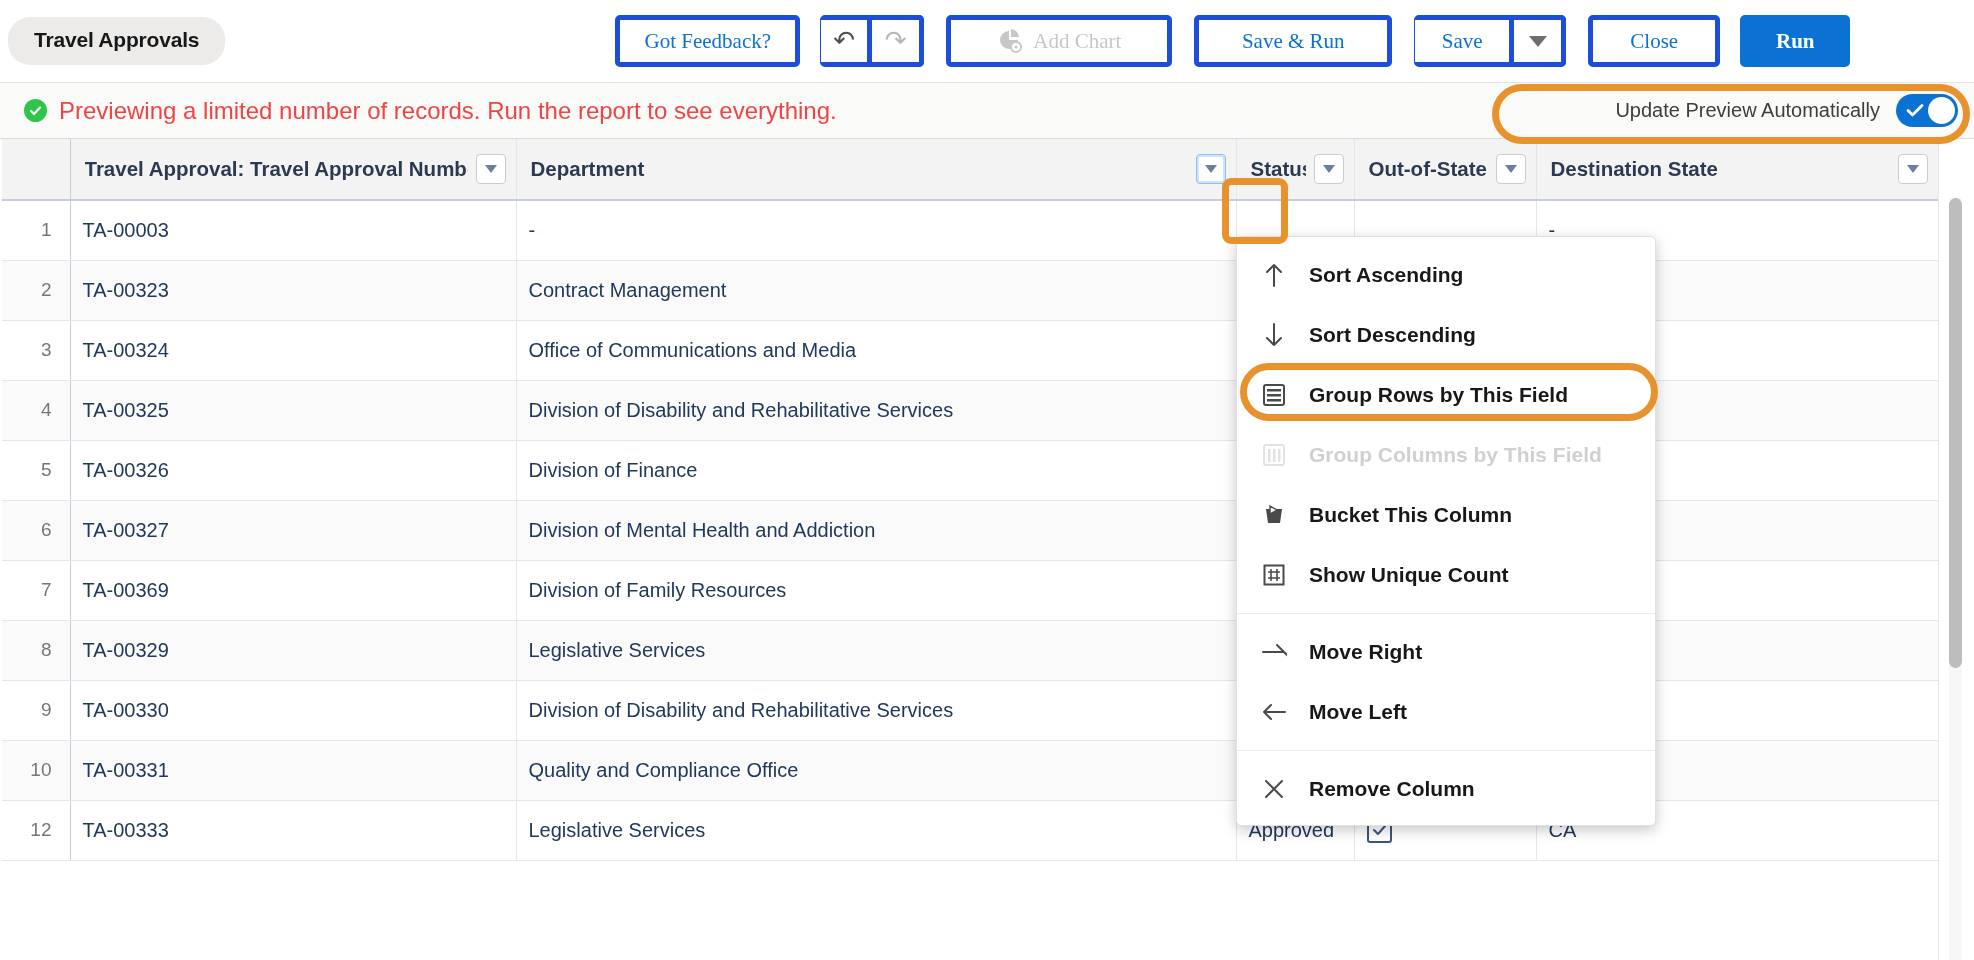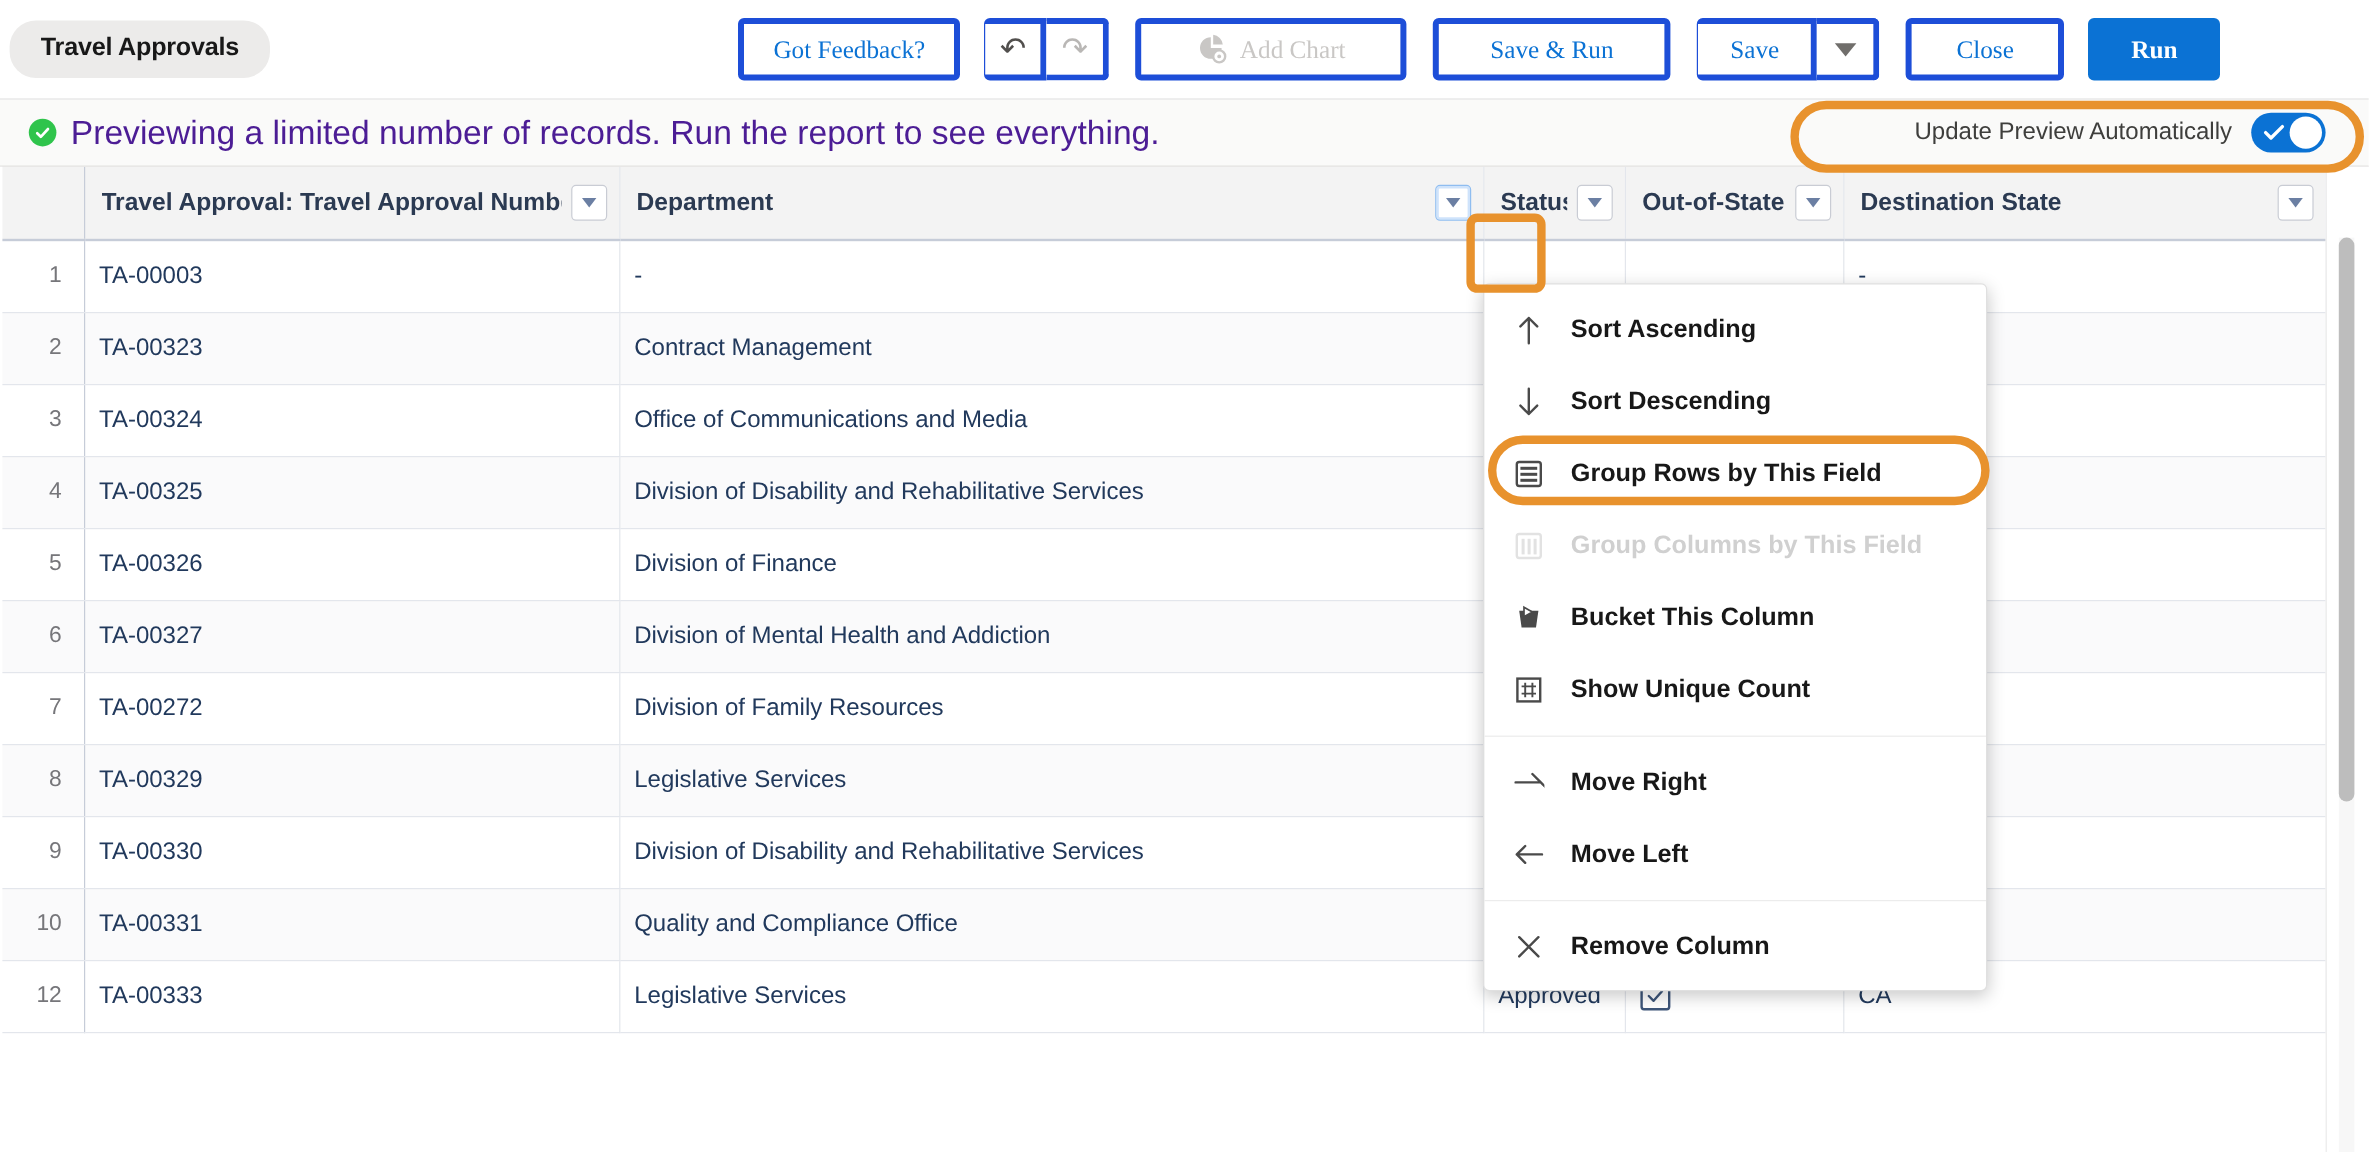--- a/index.html
+++ b/index.html
@@ -79,26 +79,26 @@
     display: flex; align-items: center;
   }
   .notice-left { display: flex; align-items: center; padding-left: 24px; }
   .check-circle {
     width: 23px; height: 23px; border-radius: 50%;
     background: #2fc44c;
     display: inline-flex; align-items: center; justify-content: center;
     margin-right: 12px; flex: 0 0 auto;
   }
   .check-circle svg { display: block; }
-  .notice-text { font-size: 28px; color: #4c1d95; white-space: nowrap; }
+  .notice-text { font-size: 24px; color: #ef4444; white-space: nowrap; }
 
   .notice-right {
     margin-left: auto;
     display: flex; align-items: center;
-    padding-right: 36px;
+    padding-right: 16px;
     position: relative;
   }
   .toggle-label { font-size: 20px; color: #3e3e3c; margin-right: 16px; white-space: nowrap; }
   .toggle {
     width: 62px; height: 33px; border-radius: 17px;
     background: #0b72d4;
     position: relative;
     display: inline-flex; align-items: center;
     cursor: pointer;
   }
@@ -436,21 +436,21 @@
           <tr>
             <td class="c-rownum">6</td>
             <td>TA-00327</td>
             <td>Division of Mental Health and Addiction</td>
             <td></td>
             <td></td>
             <td>CA</td>
           </tr>
           <tr>
             <td class="c-rownum">7</td>
-            <td>TA-00272</td>
+            <td>TA-00369</td>
             <td>Division of Family Resources</td>
             <td></td>
             <td></td>
             <td>CA</td>
           </tr>
           <tr>
             <td class="c-rownum">8</td>
             <td>TA-00329</td>
             <td>Legislative Services</td>
             <td></td>

